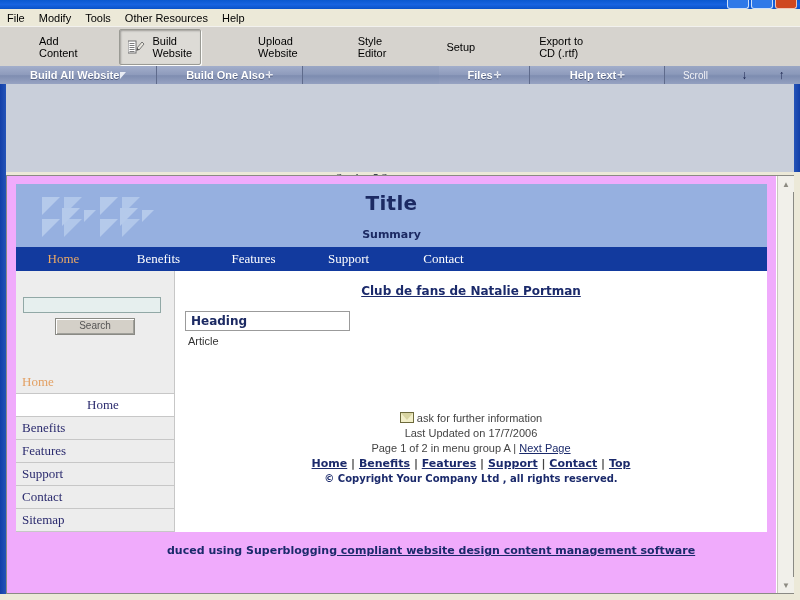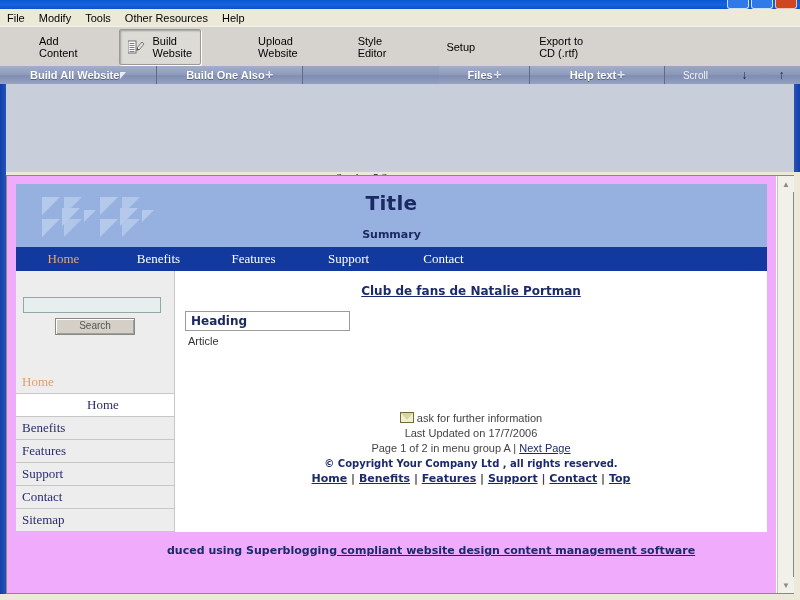--- a/index.html
+++ b/index.html
@@ -363,24 +363,24 @@
           <div class="articletxt">Article</div>
 
           <div class="sitefooter" style="margin:60px 0 0 0;">
             <div class="fline">
               <span class="env"></span><span>ask for further information</span>
             </div>
             <div class="fline">Last Updated on 17/7/2006</div>
             <div class="fline">
               <span>Page 1 of 2 in menu group A | </span><a href="#">Next Page</a>
             </div>
-            <div class="fline copy">© Copyright Your Company Ltd , all rights reserved.</div>
             <div class="fline links">
               <a href="#">Home</a><span> | </span><a href="#">Benefits</a><span> | </span><a href="#">Features</a><span> | </span><a href="#">Support</a><span> | </span><a href="#">Contact</a><span> | </span><a href="#">Top</a>
             </div>
+            <div class="fline copy">© Copyright Your Company Ltd , all rights reserved.</div>
           </div>
         </div>
       </div>
 
       <div class="produced">
         <span>duced using Superblogging</span><a href="#"> compliant website design content management software</a>
       </div>
     </div>
 
     <div class="vscroll">

